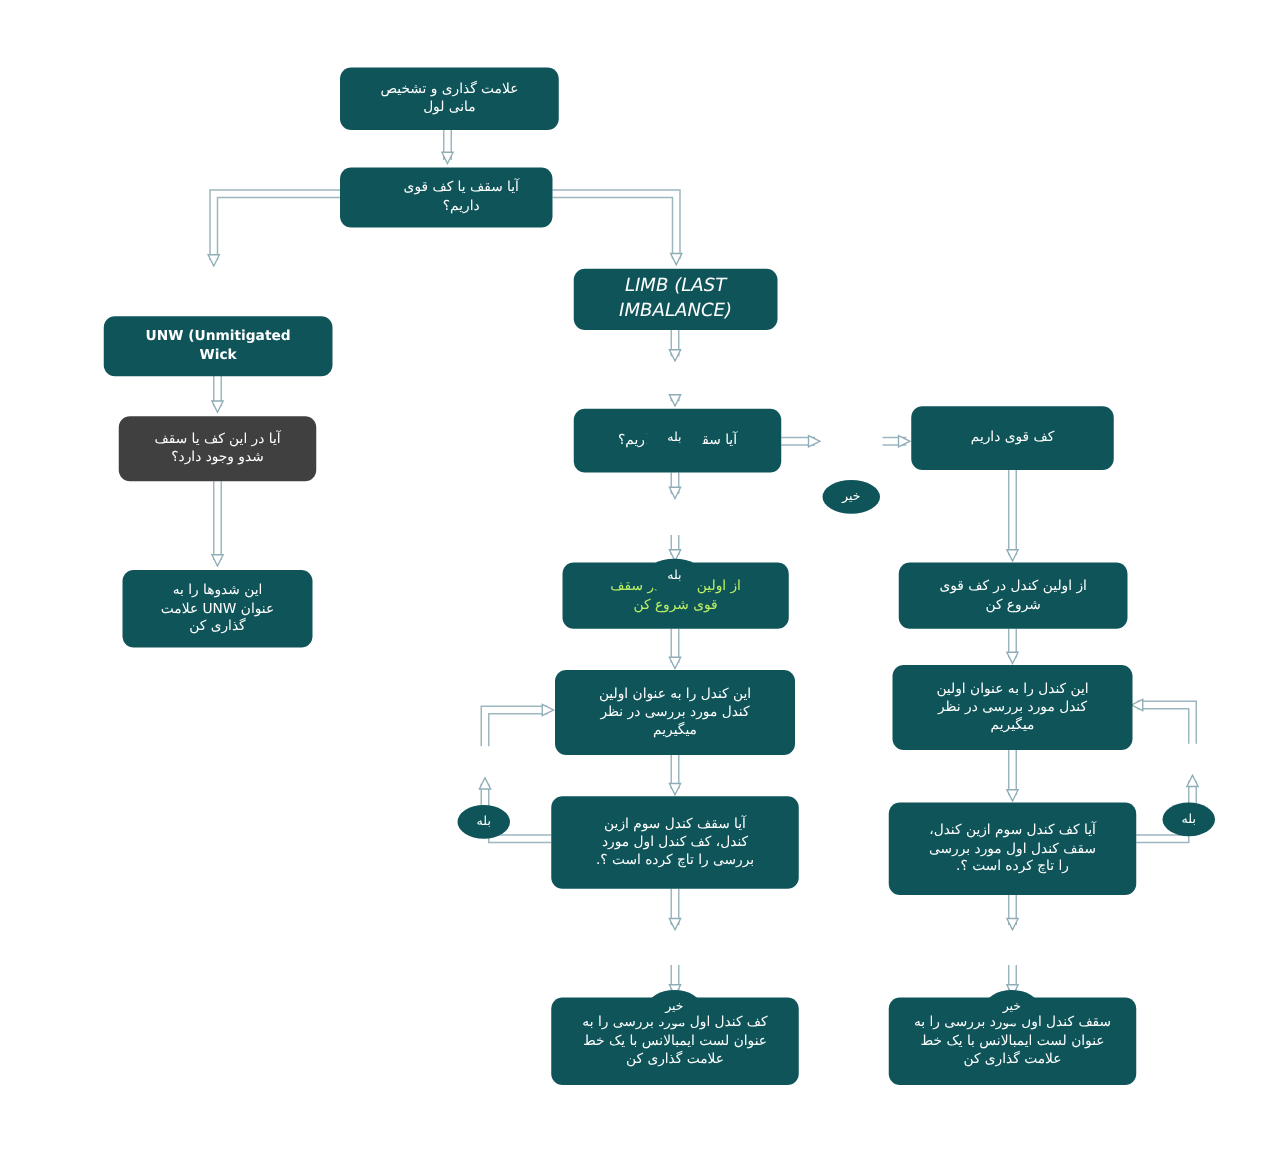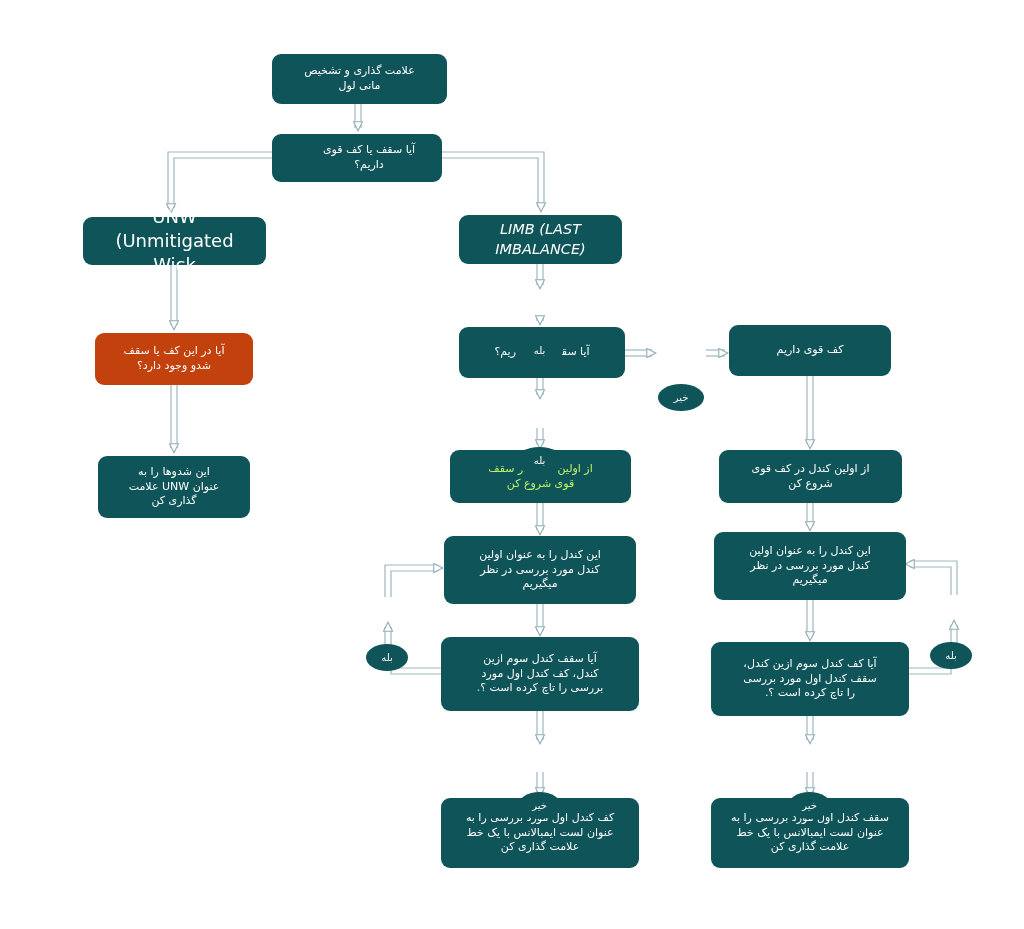--- a/index.html
+++ b/index.html
@@ -41,22 +41,23 @@
     text-align: center;
     padding: 4px 8px;
     line-height: 1.32;
     direction: rtl;
     font-size: 11px;
   }
   .node.ltr {
     direction: ltr;
   }
   .node.bold {
-    font-weight: normal;
-    font-size: 18px;
+    font-weight: bold;
+    font-size: 11px;
+    margin-top: 36px;
   }
   .node.plain {
     font-weight: normal;
     font-size: 14.5px;
   }
   .label-ellipse {
     position: absolute;
     z-index: 3;
     box-sizing: border-box;
     background: #0e5459;
@@ -243,21 +244,21 @@
   <div class="node" style="left: 272px; top: 134px; width: 170px; height: 48px; background: rgb(14, 84, 89); color: rgb(255, 255, 255); padding-left: 32px;">
     <span class="node-text">آیا سقف یا کف قوی
 داریم؟</span>
   </div>
 
   <div class="node bold ltr" style="left: 83px; top: 217px; width: 183px; height: 48px; background: rgb(14, 84, 89); color: rgb(255, 255, 255);">
     <span class="node-text">UNW (Unmitigated
 Wick</span>
   </div>
 
-  <div class="node" style="left: 95px; top: 333px; width: 158px; height: 52px; background: #c2410c; color: rgb(255, 255, 255); text-align: center;">
+  <div class="node" style="left: 95px; top: 333px; width: 158px; height: 52px; background: #404040; color: rgb(255, 255, 255); text-align: center;">
     <span class="node-text">آیا در این کف یا سقف
 شدو وجود دارد؟</span>
   </div>
 
   <div class="node" style="left: 98px; top: 456px; width: 152px; height: 62px; background: rgb(14, 84, 89); color: rgb(255, 255, 255);">
     <span class="node-text">این شدوها را به
 عنوان UNW علامت
 گذاری کن</span>
   </div>
 

